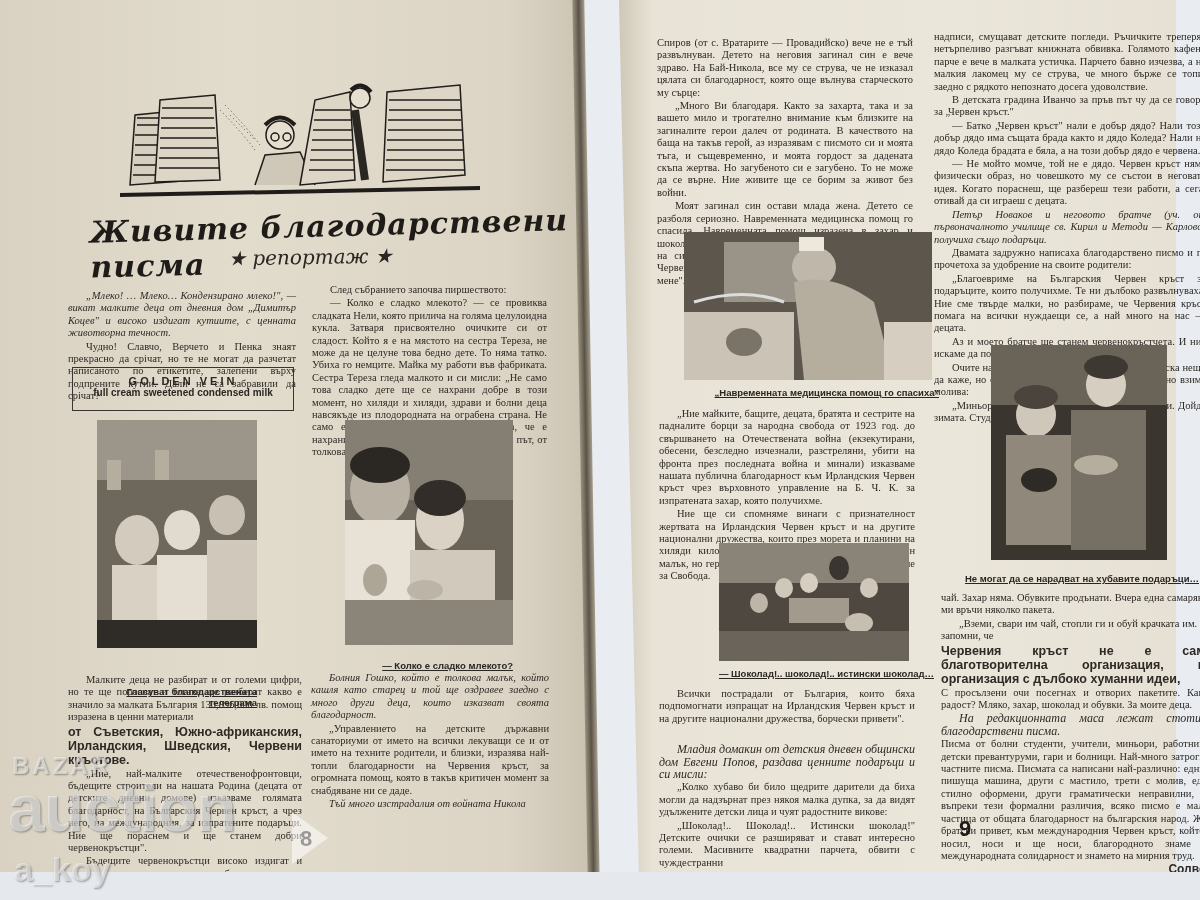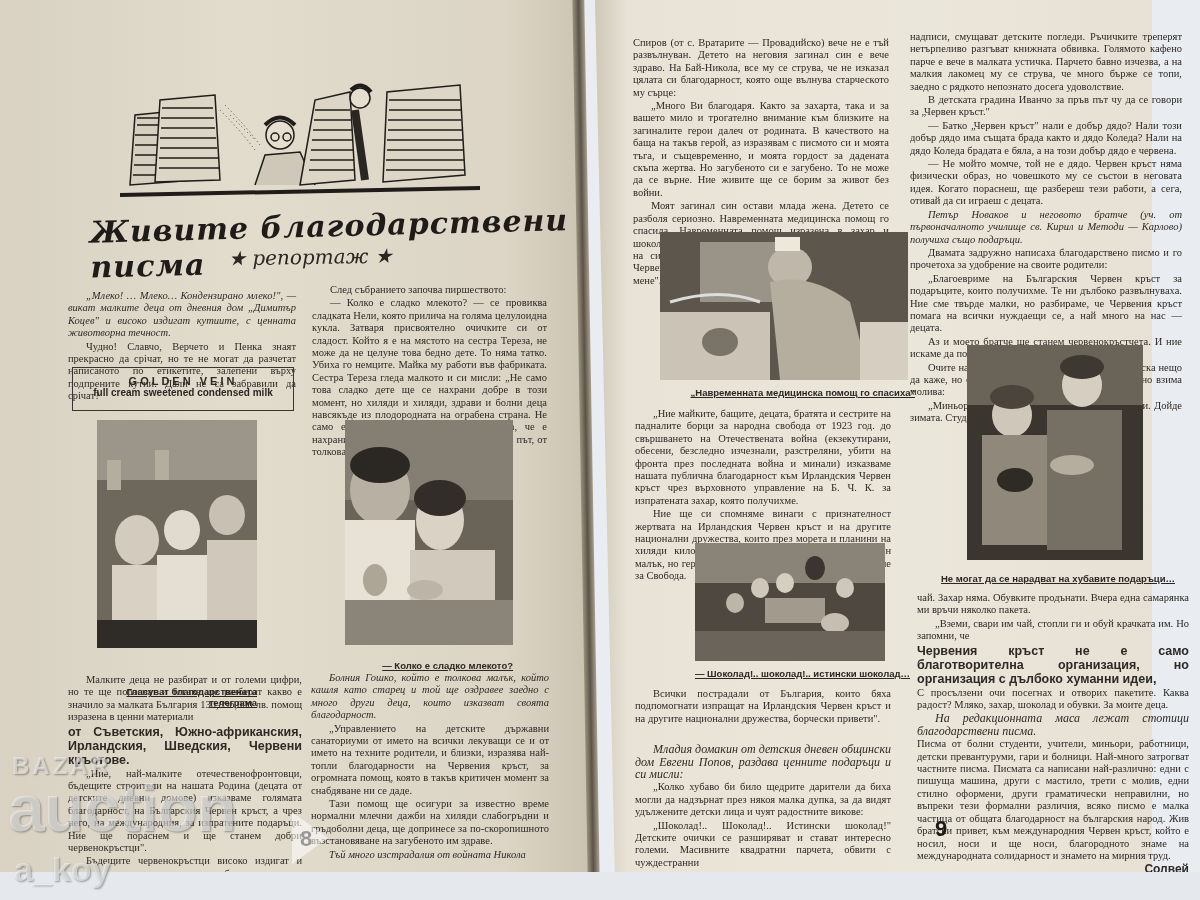--- a/index.html
+++ b/index.html
@@ -1,19 +1,19 @@
 <!DOCTYPE html>
 <html><head>
 <meta charset="utf-8">
 <style>
   html,body{margin:0;padding:0;}
   body{width:1200px;height:900px;overflow:hidden;background:#e9ecf0;position:relative;font-family:"Liberation Serif",serif;color:#2a2622;}
   .spread{position:absolute;left:0;top:0;width:1200px;height:880px;}
   .page-left{position:absolute;left:0;top:0;width:596px;height:880px;background:linear-gradient(90deg,#d9d2c3 0%,#e2dccd 40%,#dcd5c5 85%,#c9c1b0 100%);clip-path:polygon(0 0,580px 0,596px 880px,0 880px);}
-  .page-right{position:absolute;left:595px;top:0;width:557px;height:880px;background:linear-gradient(90deg,#cfc8b8 0%,#e8e3d6 6%,#ebe6da 60%,#e6e1d4 100%);clip-path:polygon(0 0,615px 0,615px 880px,20px 880px);}
+  .page-right{position:absolute;left:619px;top:0;width:557px;height:880px;background:linear-gradient(90deg,#cfc8b8 0%,#e8e3d6 6%,#ebe6da 60%,#e6e1d4 100%);clip-path:polygon(0 0,615px 0,615px 880px,20px 880px);}
   .gutter{position:absolute;left:580px;top:0;width:12px;height:880px;background:linear-gradient(90deg,#9b927f,#5a5347 50%,#a8a08d);transform:skewX(1deg);}
   .bottom-bg{position:absolute;left:0;top:872px;width:1200px;height:28px;background:#e5e9ee;}
   .illustration{position:absolute;left:115px;top:70px;width:370px;height:130px;}
   .title{position:absolute;left:90px;top:208px;font-family:"DejaVu Serif",serif;font-style:italic;font-weight:bold;font-size:30px;letter-spacing:1px;color:#1e1b18;transform:rotate(-1.5deg);}
   .subtitle{position:absolute;left:228px;top:245px;font-family:"DejaVu Serif",serif;font-style:italic;font-size:20px;color:#2a2622;transform:rotate(-1deg);}
   .col{position:absolute;font-size:10.5px;line-height:12.4px;text-align:justify;color:#2d2925;}
   .col p{margin:0 0 1px 0;text-indent:18px;}
   .col p.noind{text-indent:0;}
   .it{font-style:italic;}
   .ad{position:absolute;left:72px;top:367px;width:220px;height:42px;border:1.5px solid #3a3530;text-align:center;font-family:"Liberation Sans",sans-serif;color:#2a2622;}
@@ -118,21 +118,20 @@
     <div class="col" style="left:68px;top:674px;width:234px;">
       <p>Малките деца не разбират и от големи цифри, но те ще пораснат и тогава ще разберат какво е значило за малката България 130,896,000 лв. помощ изразена в ценни материали</p>
       <p class="noind bigbold">от Съветския, Южно-африканския, Ирландския, Шведския, Червени кръстове.</p>
       <p>„Ние, най-малките отечественофронтовци, бъдещите строители на нашата Родина (децата от детските дневни домове) изказваме голямата благодарност, на Българския Червен кръст, а чрез него, на международния, за изпратените подаръци. Ние ще пораснем и ще станем добри червенокръстци".</p>
       <p>Бъдещите червенокръстци високо издигат и двете си ръце, и гласуват благодарствената телеграма на добрите хора, които не са забравили и българските деца.</p>
     </div>
 
     <div class="col" style="left:311px;top:672px;width:238px;">
       <p class="it">Болния Гошко, който е толкова малък, който кашля като старец и той ще оздравее заедно с много други деца, които изказват своята благодарност.</p>
       <p>„Управлението на детските държавни санаториуми от името на всички лекуващи се и от името на техните родители, и близки, изразява най-топли благодарности на Червения кръст, за огромната помощ, която в такъв критичен момент за снабдяване ни се даде.</p>
-      <p>Тази помощ ще осигури за известно време нормални млечни дажби на хиляди слабогръдни и гръдоболни деца, ще допринесе за по-скоропишното възстановяване на загубеното им здраве.</p>
       <p class="it">Тъй много изстрадалия от войната Никола</p>
     </div>
 
     <div class="pagenum" style="left:300px;top:826px;">8</div>
   </div>
 
   <div class="gutter"></div>
 
   <div class="page-right">
     <div class="col" style="left:38px;top:37px;width:256px;">

